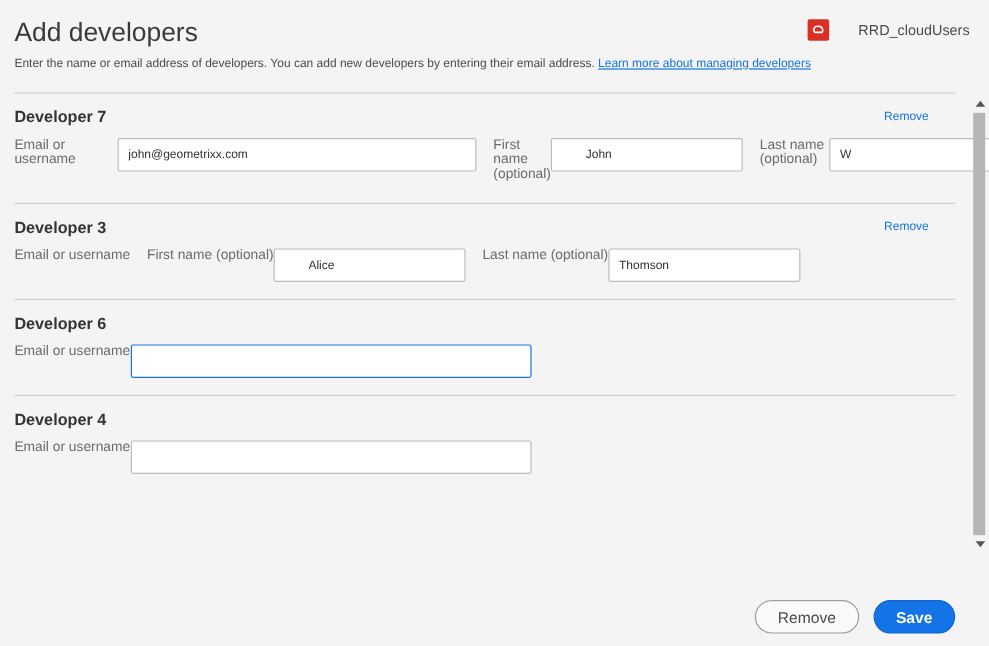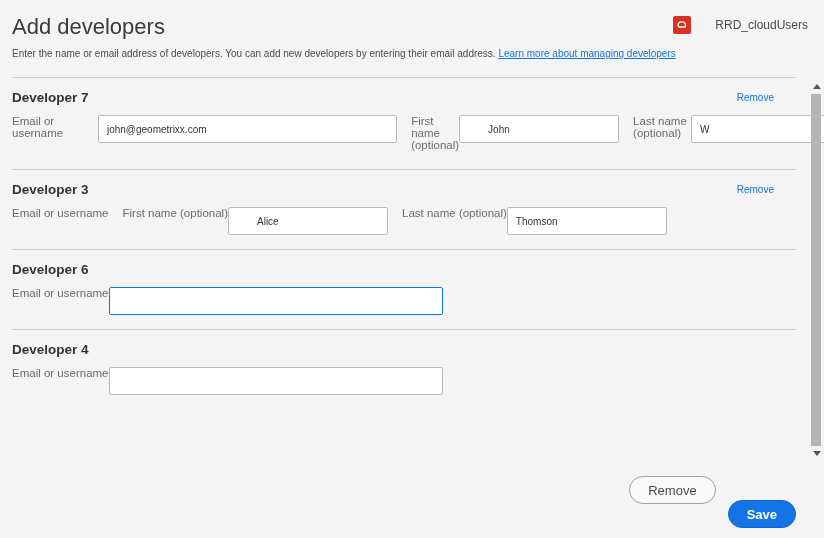--- a/index.html
+++ b/index.html
@@ -152,21 +152,20 @@
   .btn.cancel {
     background: #fafafa;
     border: 1px solid #9e9e9e;
     color: #4b4b4b;
   }
   .btn.save {
     background: #1473e6;
     color: #fff;
     font-weight: 600;
     border: 1px solid #0d66d0;
-    margin-top: 24px;
   }
   .focused input {
     border: 1px solid #1473e6 !important;
   }
 </style>
 </head>
 <body>
 
 <div class="container">
   <div class="header-row">

